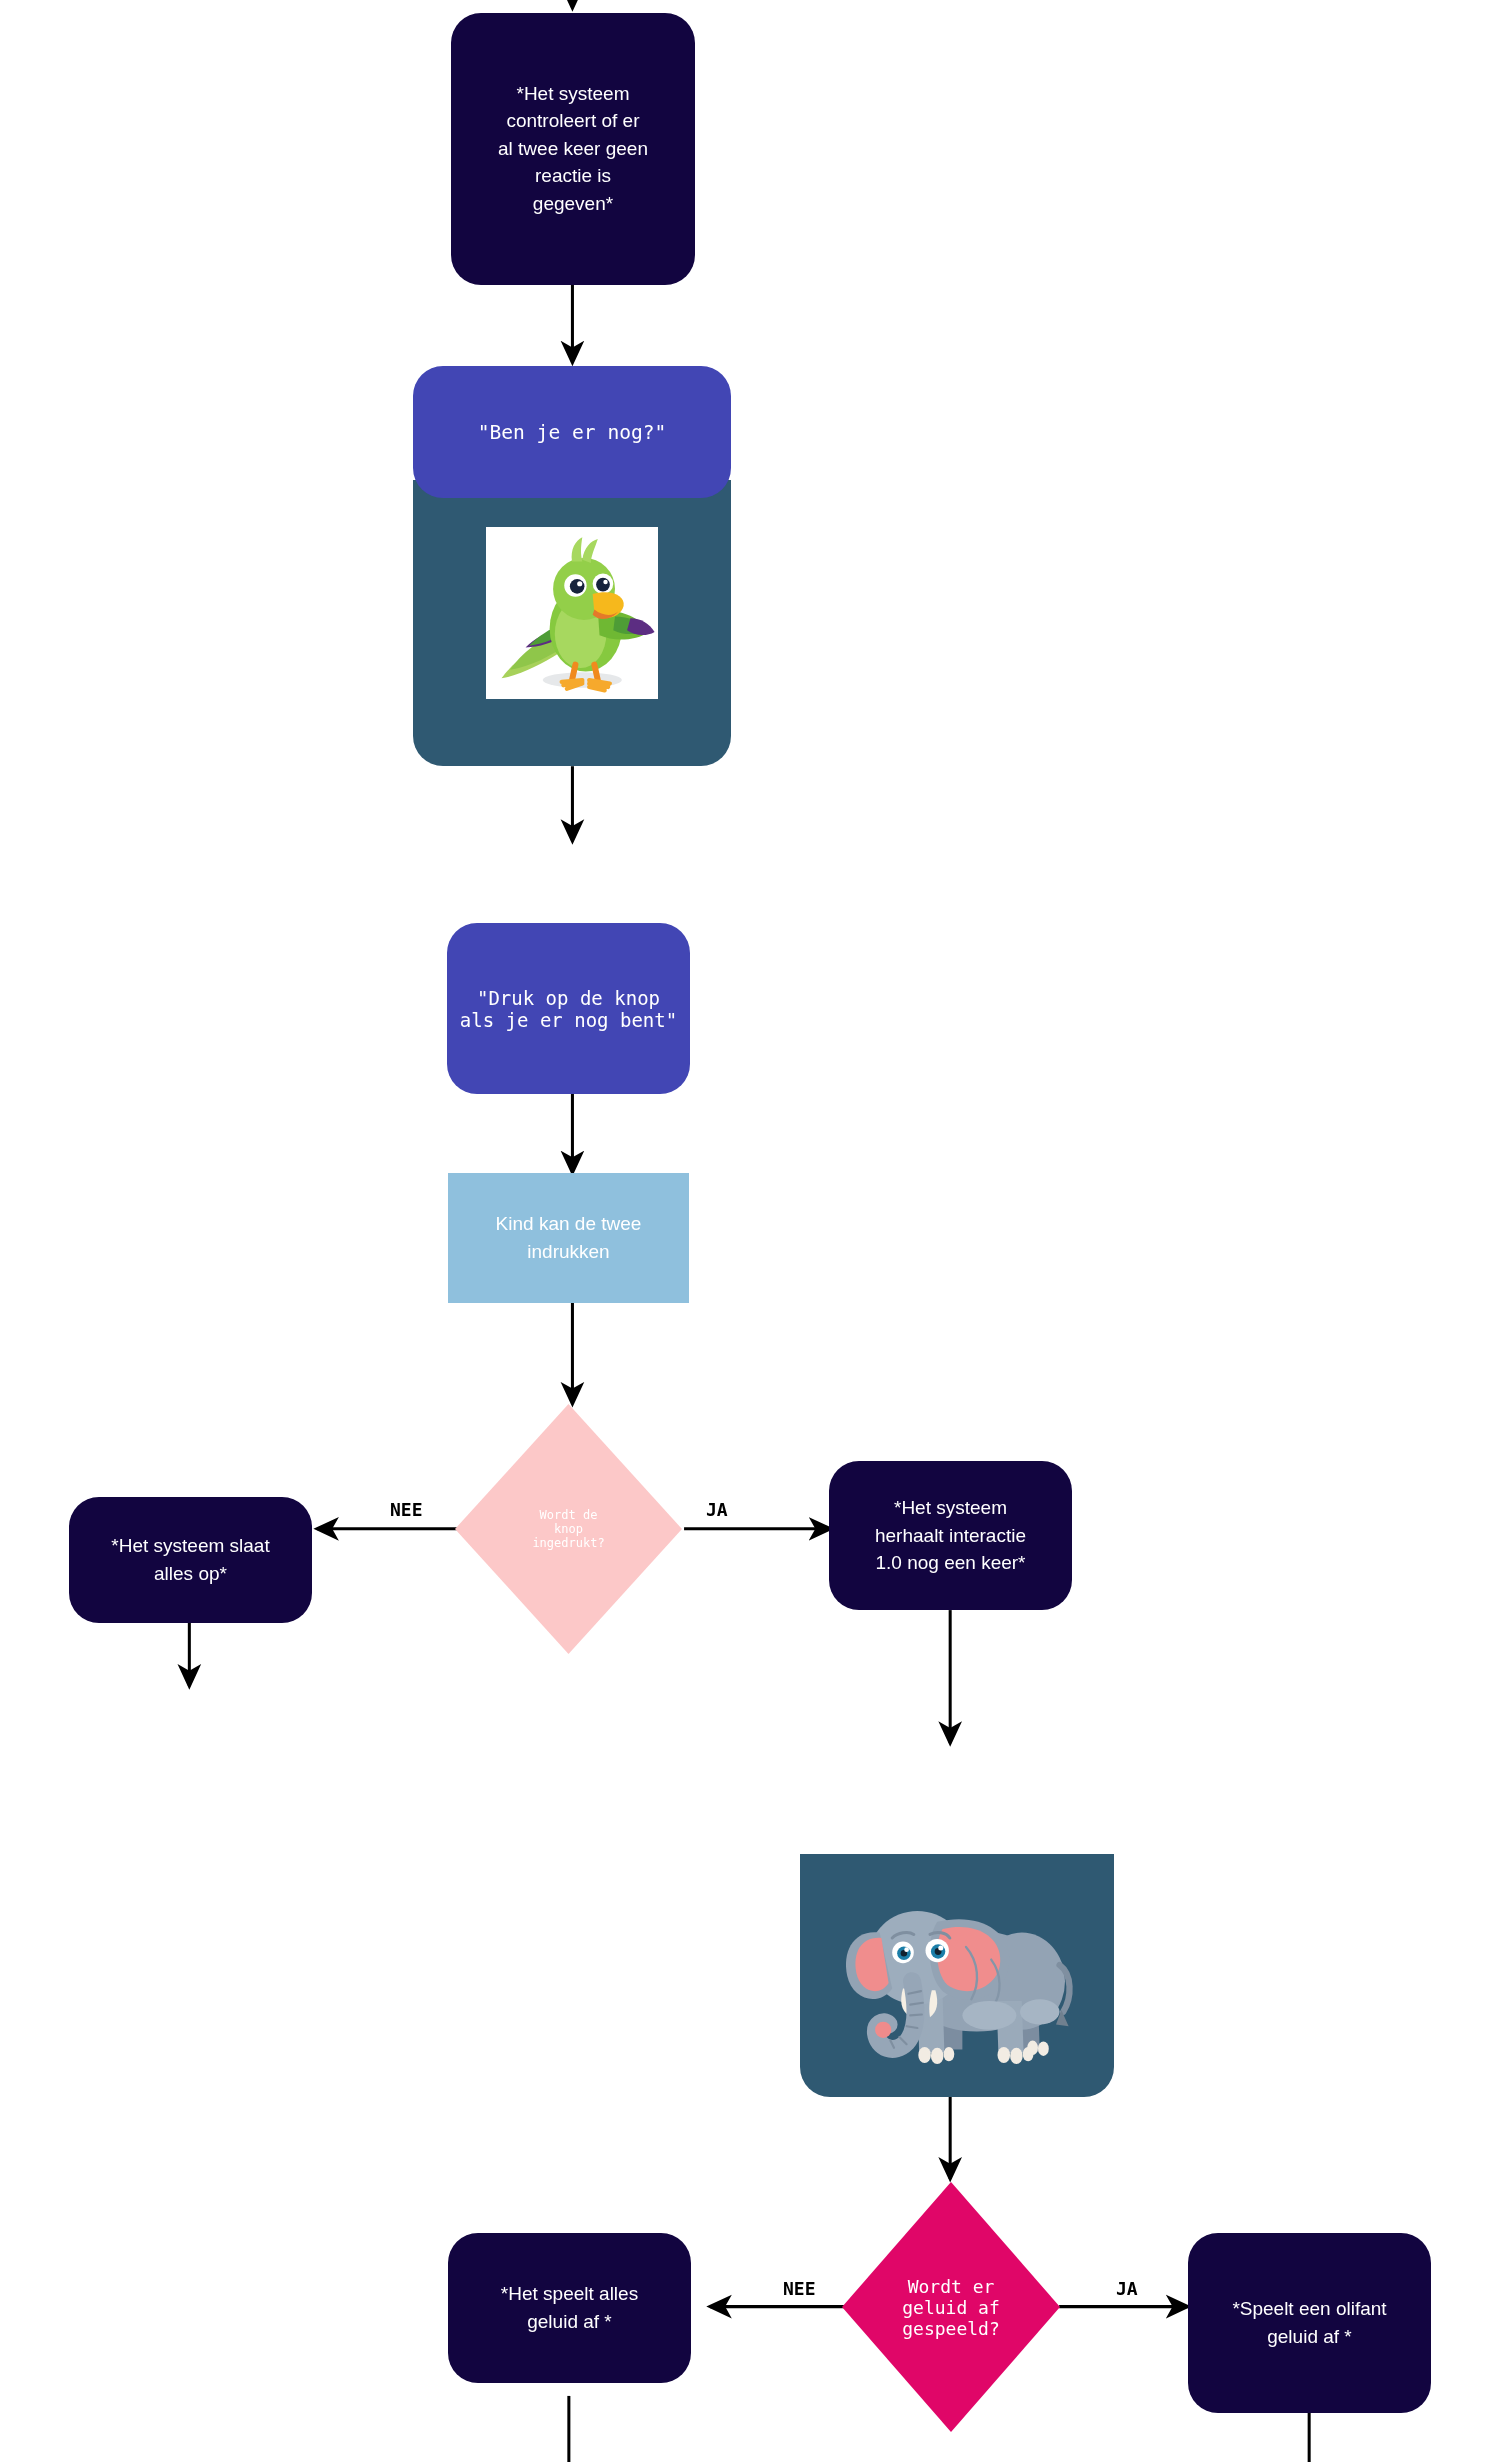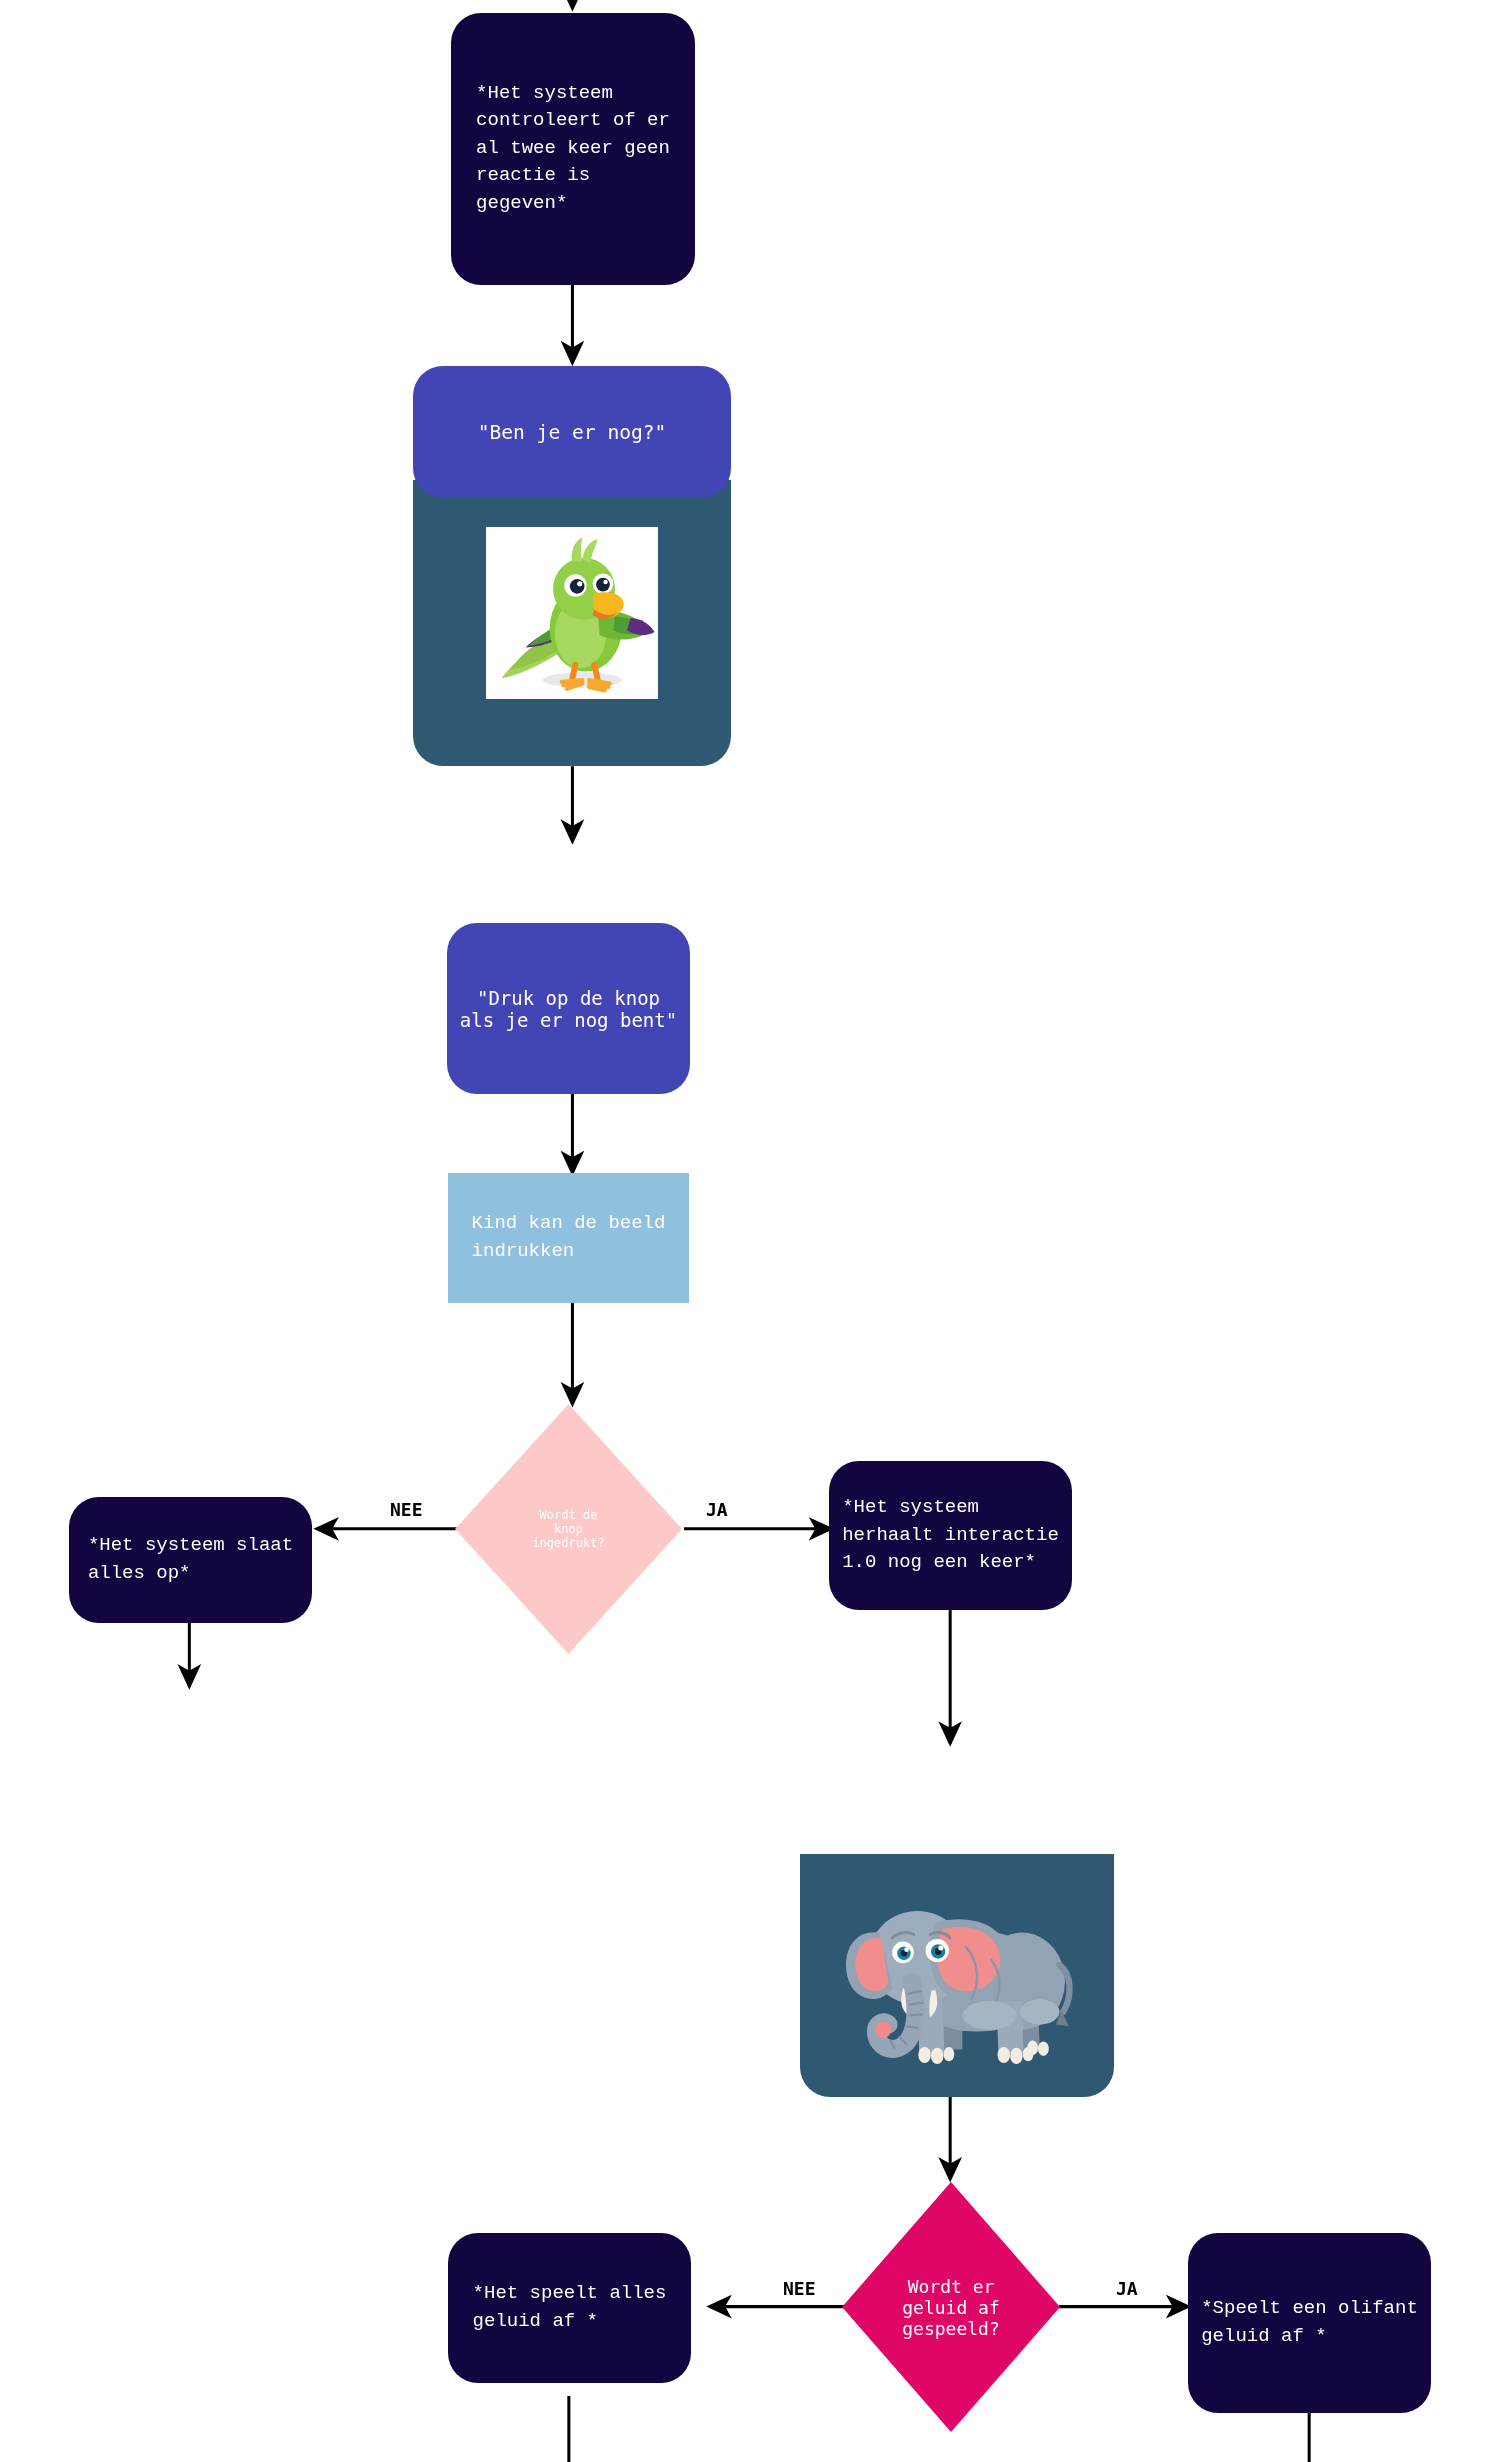--- a/index.html
+++ b/index.html
@@ -17,23 +17,23 @@
     height: 2462px;
     background: #ffffff;
     overflow: hidden;
   }
   .node {
     position: absolute;
     box-sizing: border-box;
     display: flex;
     align-items: center;
     justify-content: center;
-    text-align: left;
-    color: #ffffff;
-    font-family: Liberation Mono, monospace;
+    text-align: center;
+    color: #ffffff;
+    font-family: Liberation Sans, sans-serif;
     line-height: 1.45;
     white-space: pre-line;
     z-index: 3;
   }
   .rounded {
     border-radius: 30px;
   }
   .navy   { background: #120540; }
   .royal  { background: #4246b4; }
   .teal   { background: #2f5972; }
@@ -227,21 +227,21 @@
         </svg>
       </div>
     </div>
   </div>
 
   <div class="stack" style="left:447px; top:841px; width:243px; height:253px;">
     <div class="st-bot royal" style="left:0; top:82px; height:171px; font-size:19px; padding:0 12.5px;">"Druk op de knop
 als je er nog bent"</div>
   </div>
 
-  <div class="node lightblue" style="left:448px; top:1173px; width:241px; height:130px; font-size:19px; padding:0 12.5px; border-radius:0;">Kind kan de beeld
+  <div class="node lightblue" style="left:448px; top:1173px; width:241px; height:130px; font-size:19px; padding:0 12.5px; border-radius:0;">Kind kan de twee
 indrukken</div>
 
   <div class="diamond pinkd" style="left:455px; top:1404px; width:227px; height:250px; font-size:12px;">Wordt de
 knop
 ingedrukt?</div>
 
   <div class="edge-label" style="left:390px; top:1499px;">NEE</div>
   <div class="edge-label" style="left:706px; top:1499px;">JA</div>
 
   <div class="node rounded navy" style="left:69px; top:1497px; width:243px; height:126px; font-size:19px; padding:0 9px;">*Het systeem slaat

